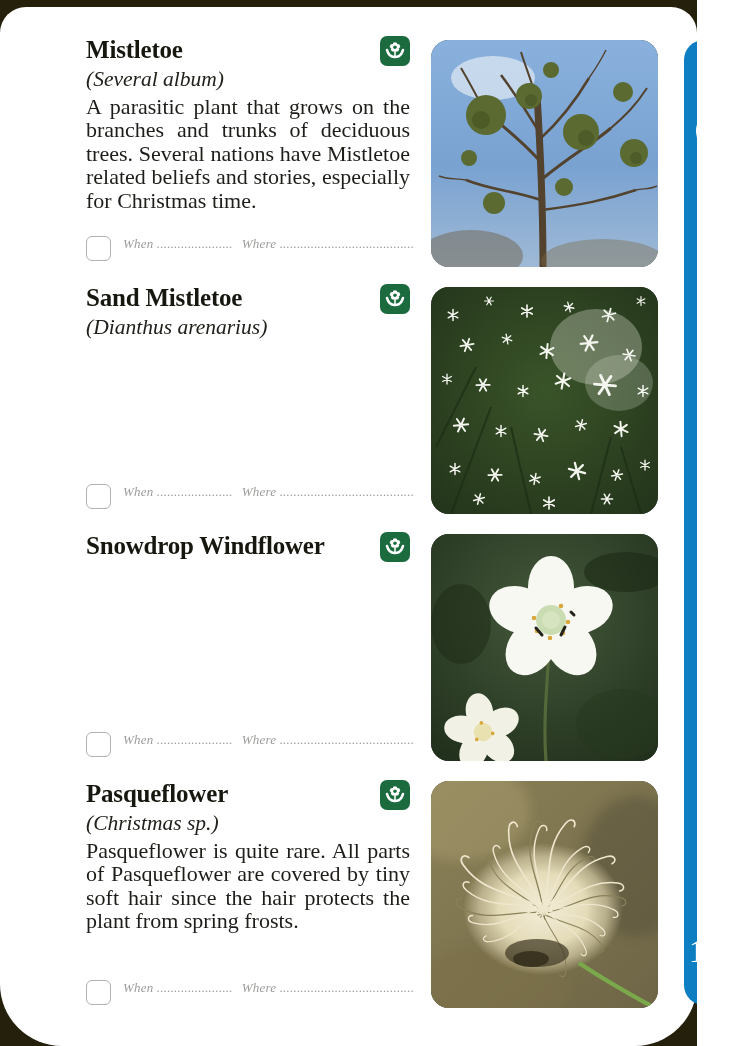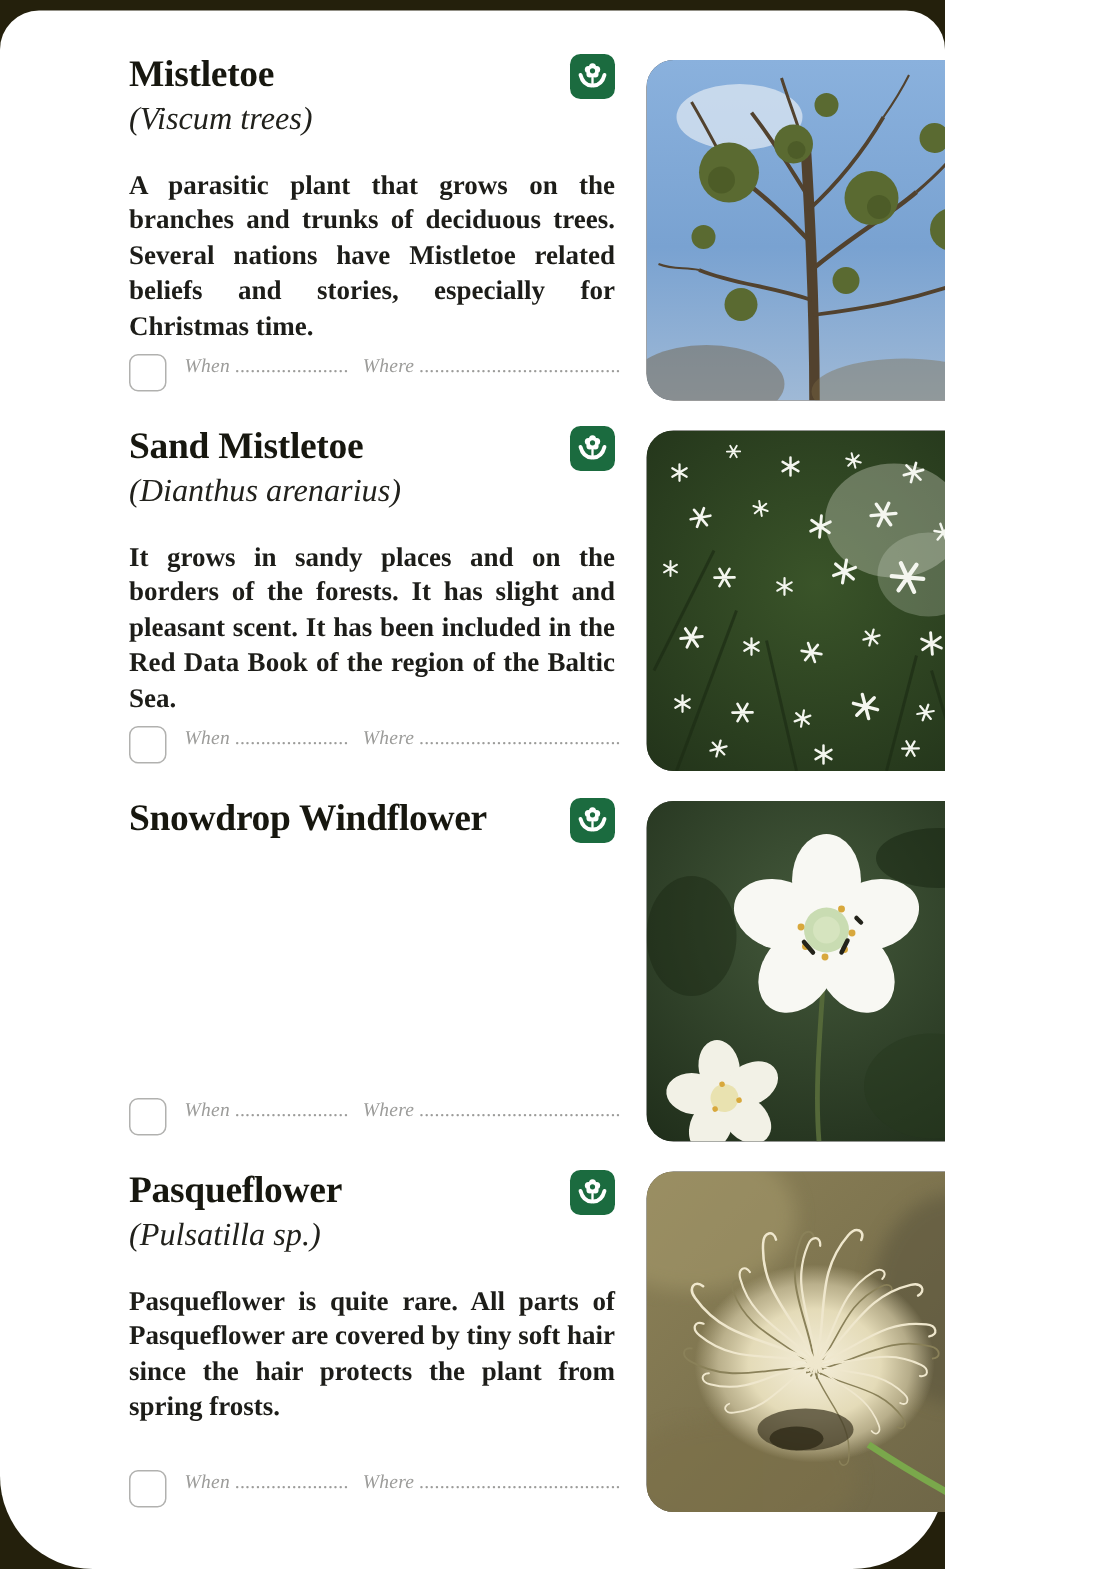--- a/index.html
+++ b/index.html
@@ -1,30 +1,30 @@
 <!DOCTYPE html>
 <html><head>
 <meta charset="utf-8">
 <style>
   html,body{margin:0;padding:0;}
-  .stage{position:relative;width:630px;height:1046px;background:#24200c;overflow:hidden;
+  .stage{position:relative;width:697px;height:1046px;background:#24200c;overflow:hidden;
          font-family:"Liberation Serif",serif;}
   .page{position:absolute;left:0;right:0;top:7px;bottom:0;background:#ffffff;
         border-radius:26px 26px 62px 62px;}
   .content{position:absolute;inset:0;}
 
   
   .entry{position:absolute;left:86px;width:324px;height:248px;}
   .title-row{display:flex;justify-content:space-between;align-items:flex-start;}
   .title{margin:0;font-size:25px;font-weight:700;color:#17170f;line-height:1.12;letter-spacing:-0.2px;}
   .badge{width:30px;height:30px;background:#1b6b3f;border-radius:7px;flex:0 0 auto;
          display:flex;align-items:center;justify-content:center;}
   .badge svg{width:26px;height:26px;}
   .latin{font-style:italic;font-size:21.5px;color:#21211c;line-height:1.15;margin-top:1px;}
-  .desc{margin:20px 0 0 0;font-size:18px;line-height:23.5px;text-align:justify;color:#1d1d19;font-weight:bold;}
+  .desc{margin:3px 0 0 0;font-size:22px;line-height:23.5px;text-align:justify;color:#1d1d19;}
   .when-row{position:absolute;top:200px;left:0;display:flex;align-items:flex-start;white-space:nowrap;}
   .checkbox{width:25px;height:25px;border:1.6px solid #b1b1af;border-radius:6px;background:#fff;
             box-sizing:border-box;flex:0 0 auto;cursor:pointer;}
   .when,.where{font-style:italic;font-size:13px;color:#9c9c9a;letter-spacing:.2px;padding-bottom:1px;}
   .when{margin-left:12px;}
   .where{margin-left:9px;}
 
   
   .photo{position:absolute;left:431px;width:227px;height:227px;border-radius:18px;overflow:hidden;
          background:#444;}
@@ -59,21 +59,21 @@
                 <circle cx="13" cy="13.1" r="2.7"></circle>
               <circle cx="17" cy="13.1" r="2.7"></circle>
             </g>
             <circle cx="15" cy="10.6" r="2" fill="#1b6b3f"></circle>
             <path d="M15 13.8 L15 22" stroke="#fff" stroke-width="1.8"></path>
             <path d="M5.8 13.8 Q7.8 21.6 14.4 21.9" stroke="#fff" stroke-width="3" fill="none" stroke-linecap="round"></path>
             <path d="M24.2 13.8 Q22.2 21.6 15.6 21.9" stroke="#fff" stroke-width="3" fill="none" stroke-linecap="round"></path>
           </svg>
         </span>
       </div>
-      <div class="latin">(Viscum trees)</div>
+      <div class="latin">(Several album)</div>
       <p class="desc">A parasitic plant that grows on the branches and trunks of deciduous trees. Several nations have Mistletoe related beliefs and stories, especially for Christmas time.</p>
       <div class="when-row">
         <span class="checkbox"></span>
         <span class="when">When ......................</span>
         <span class="where">Where .......................................</span>
       </div>
     </section>
 
     <section class="entry" style="top:284px">
       <div class="title-row">
@@ -88,21 +88,20 @@
               <circle cx="17" cy="13.1" r="2.7"></circle>
             </g>
             <circle cx="15" cy="10.6" r="2" fill="#1b6b3f"></circle>
             <path d="M15 13.8 L15 22" stroke="#fff" stroke-width="1.8"></path>
             <path d="M5.8 13.8 Q7.8 21.6 14.4 21.9" stroke="#fff" stroke-width="3" fill="none" stroke-linecap="round"></path>
             <path d="M24.2 13.8 Q22.2 21.6 15.6 21.9" stroke="#fff" stroke-width="3" fill="none" stroke-linecap="round"></path>
           </svg>
         </span>
       </div>
       <div class="latin">(Dianthus arenarius)</div>
-      <p class="desc">It grows in sandy places and on the borders of the forests. It has slight and pleasant scent. It has been included in the Red Data Book of the region of the Baltic Sea.</p>
       <div class="when-row">
         <span class="checkbox"></span>
         <span class="when">When ......................</span>
         <span class="where">Where .......................................</span>
       </div>
     </section>
 
     <section class="entry" style="top:532px">
       <div class="title-row">
         <h2 class="title">Snowdrop Windflower</h2>
@@ -141,21 +140,21 @@
                 <circle cx="13" cy="13.1" r="2.7"></circle>
               <circle cx="17" cy="13.1" r="2.7"></circle>
             </g>
             <circle cx="15" cy="10.6" r="2" fill="#1b6b3f"></circle>
             <path d="M15 13.8 L15 22" stroke="#fff" stroke-width="1.8"></path>
             <path d="M5.8 13.8 Q7.8 21.6 14.4 21.9" stroke="#fff" stroke-width="3" fill="none" stroke-linecap="round"></path>
             <path d="M24.2 13.8 Q22.2 21.6 15.6 21.9" stroke="#fff" stroke-width="3" fill="none" stroke-linecap="round"></path>
           </svg>
         </span>
       </div>
-      <div class="latin">(Pulsatilla sp.)</div>
+      <div class="latin">(Christmas sp.)</div>
       <p class="desc">Pasqueflower is quite rare. All parts of Pasqueflower are covered by tiny soft hair since the hair protects the plant from spring frosts.</p>
       <div class="when-row">
         <span class="checkbox"></span>
         <span class="when">When ......................</span>
         <span class="where">Where .......................................</span>
       </div>
     </section>
 
     <div class="photo" style="top:40px">
       <svg viewBox="0 0 227 227">

